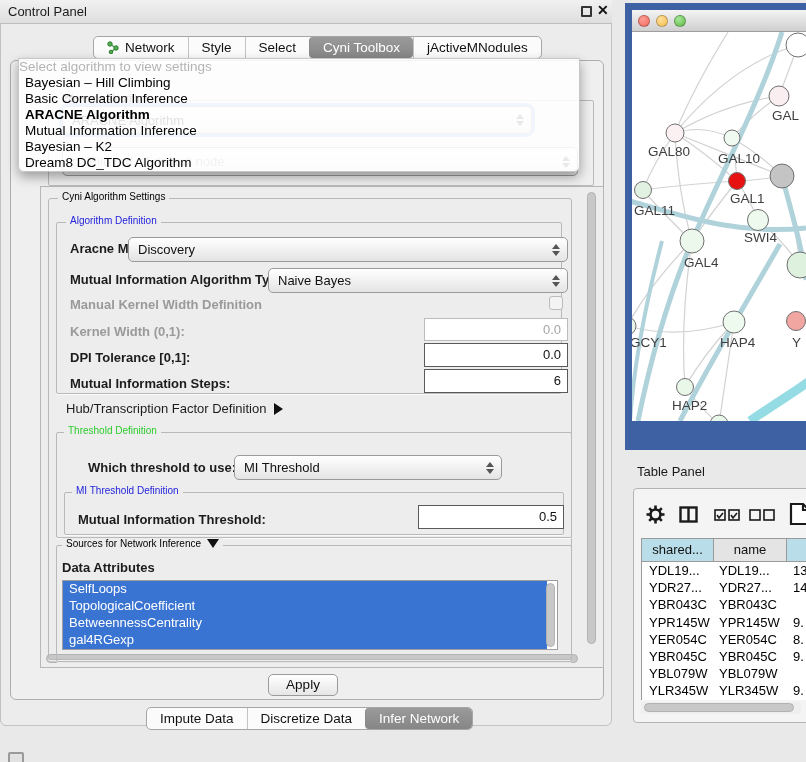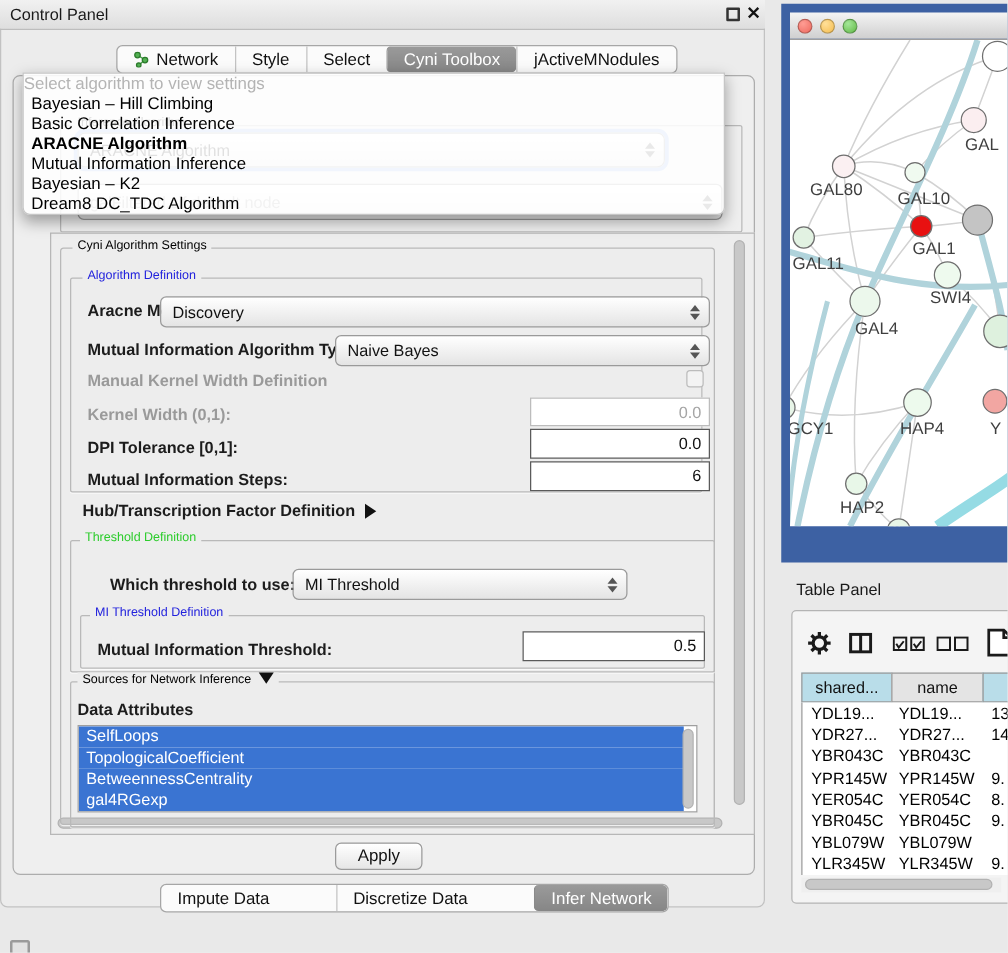--- a/index.html
+++ b/index.html
@@ -211,21 +211,21 @@
 
   <div class="abs lbl b dim" style="left:70px; top:324px;">Kernel Width (0,1):</div>
   <div class="field disabled" style="left:424px; top:318px; width:144px; height:23px;">0.0</div>
 
   <div class="abs lbl b" style="left:70px; top:350px;">DPI Tolerance [0,1]:</div>
   <div class="field" style="left:424px; top:343px; width:144px; height:24px;">0.0</div>
 
   <div class="abs lbl b" style="left:70px; top:376px;">Mutual Information Steps:</div>
   <div class="field" style="left:424px; top:369px; width:144px; height:24px;">6</div>
 
-  <div class="abs lbl" style="left:66px; top:401px;font-weight:bold;">
+  <div class="abs lbl" style="left:66px; top:401px;">
     <span>Hub/Transcription Factor Definition</span><span class="tri-right"></span>
   </div>
 
   <div class="abs group" style="left:56px; top:432px; width:516px; height:106px;"></div>
   <div class="abs glabel green settingsbg" style="left:64px; top:425px;">Threshold Definition</div>
 
   <div class="abs lbl b" style="left:88px; top:460px;">Which threshold to use:</div>
   <div class="combo" style="left:234px; top:455px; width:268px; height:25px;">
     <span>MI Threshold</span>
     <span class="stepper">
@@ -252,21 +252,21 @@
       <div class="attr-item">TopologicalCoefficient</div>
 
       <div class="attr-item">BetweennessCentrality</div>
 
       <div class="attr-item">gal4RGexp</div>
     </div>
   <div class="sb-v" style="left:546px; top:583px; height:64px;"></div>
 
   <div class="abs applybtn">Apply</div>
 
-  <div class="abs seg" style="left:128px; top:707px;gap:40px;">
+  <div class="abs seg" style="left:146px; top:707px;">
     <div class="s">
         <span>Impute Data</span>
       </div>
     <div class="s">
         <span>Discretize Data</span>
       </div>
     <div class="s sel">
         <span>Infer Network</span>
       </div>
   </div>

